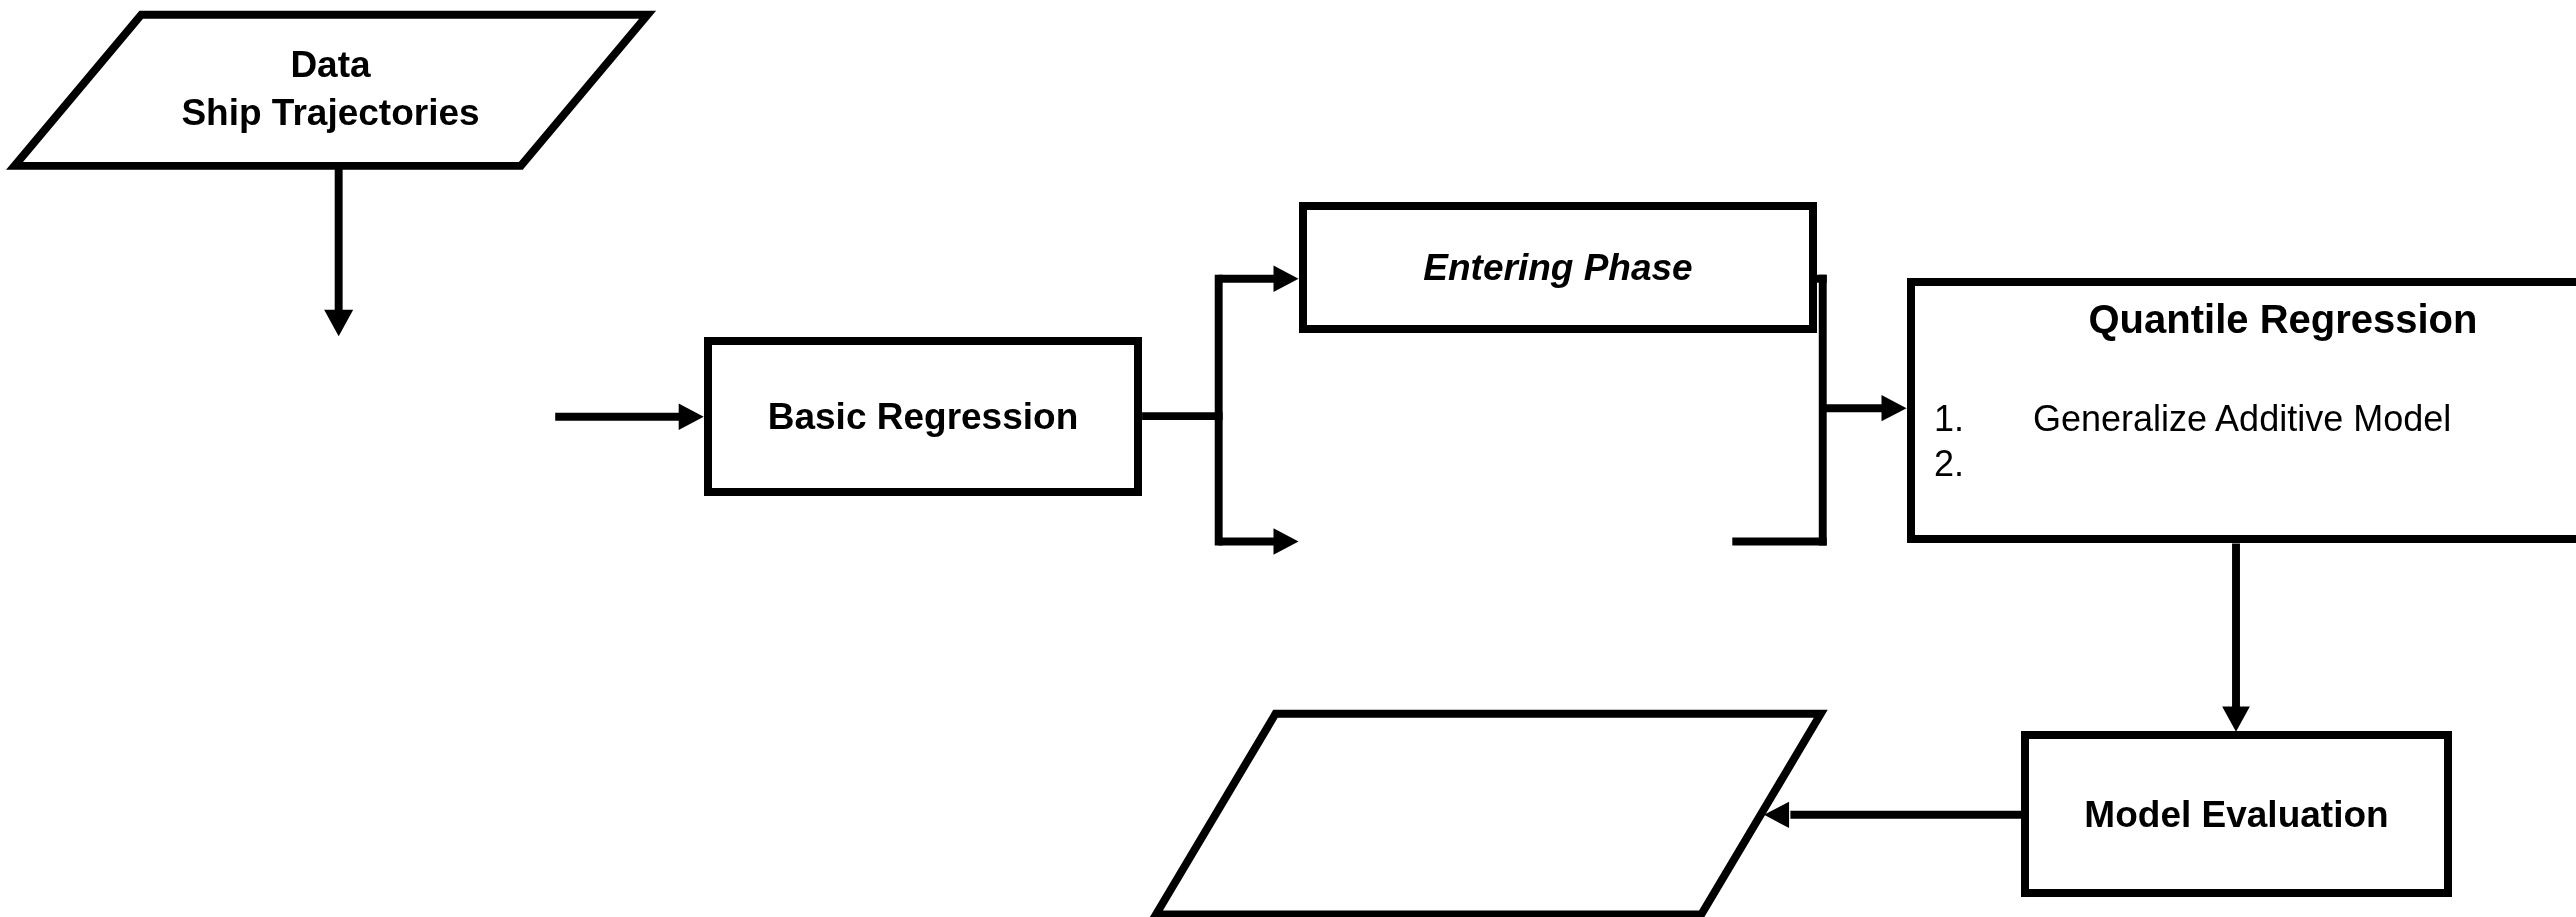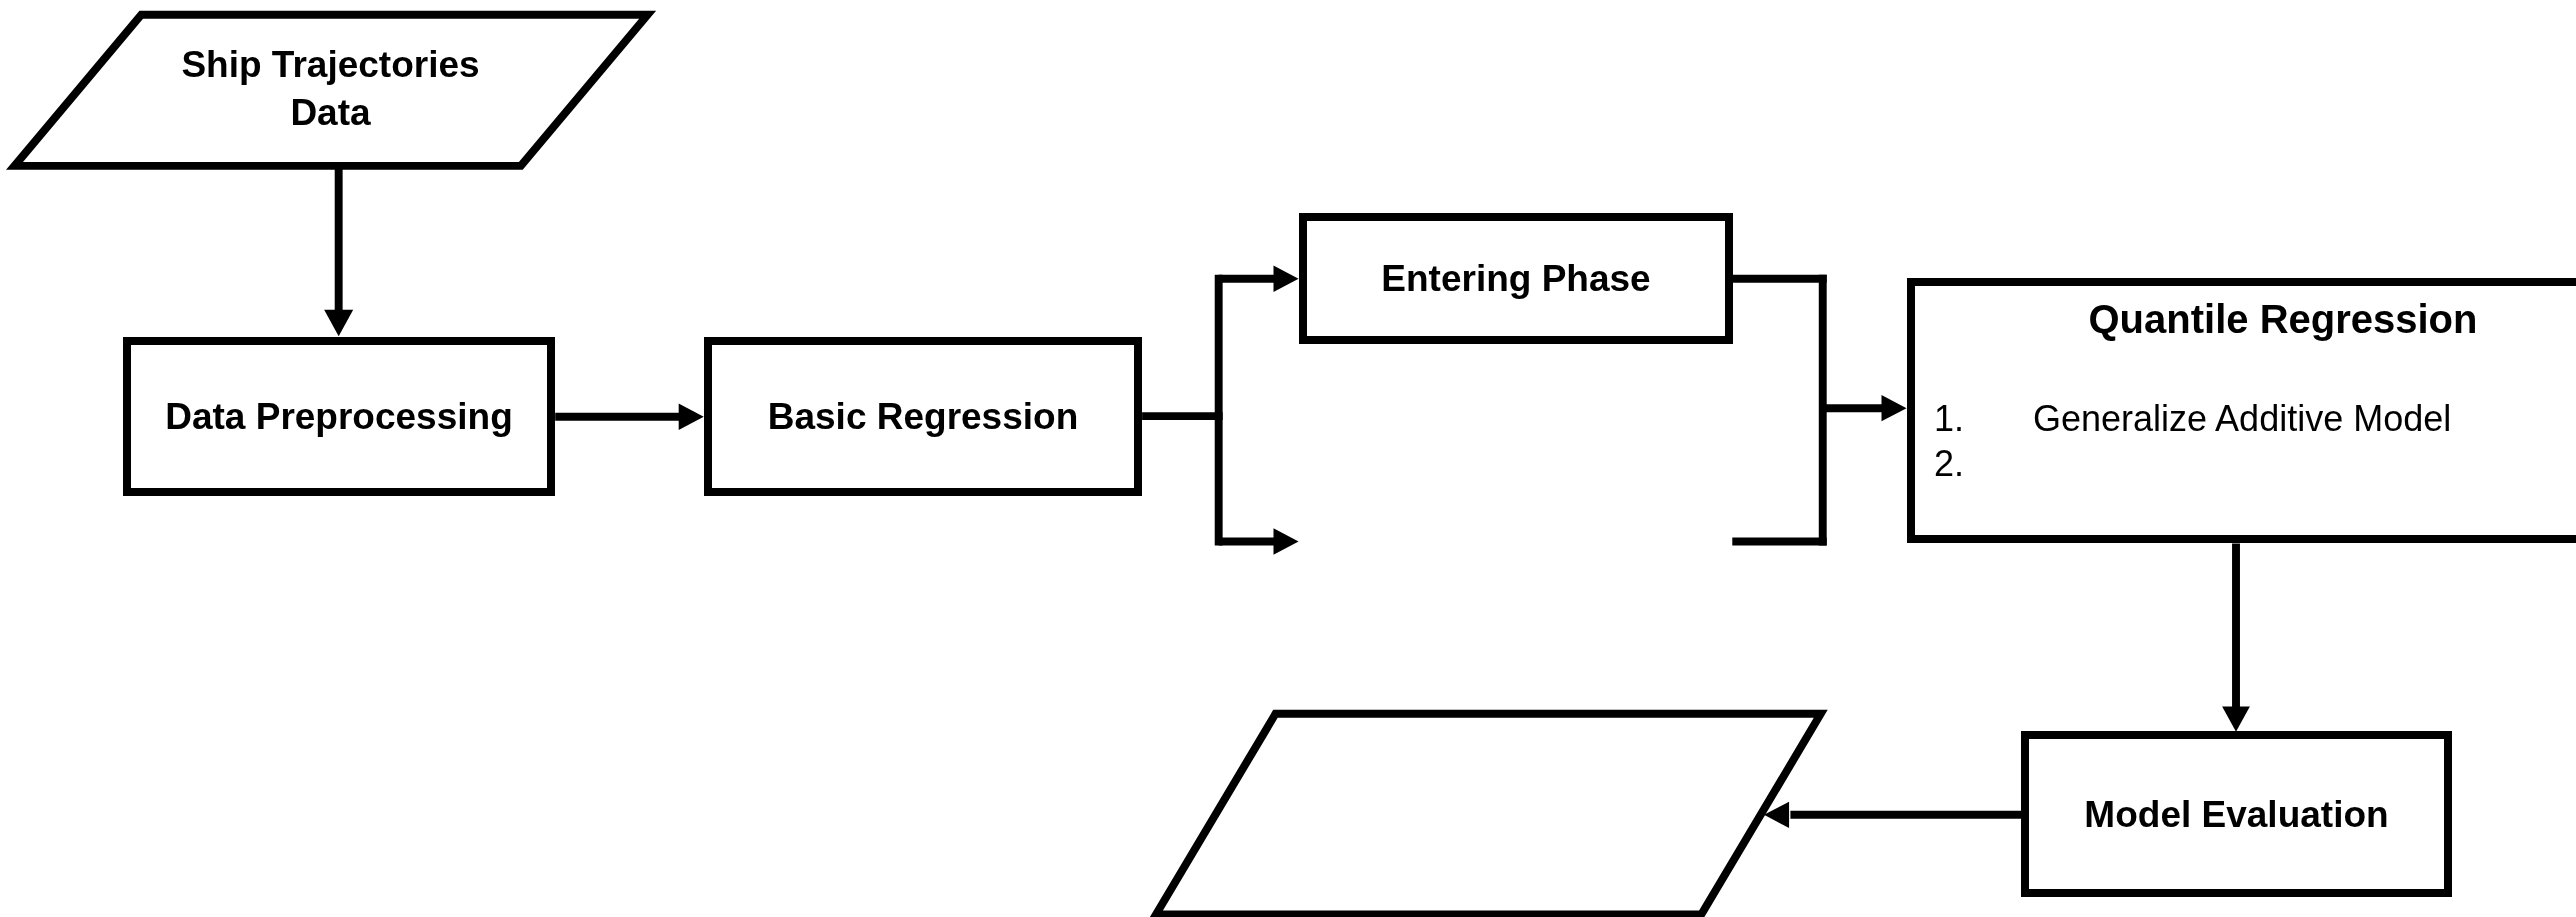--- a/index.html
+++ b/index.html
@@ -33,21 +33,21 @@
   }
   .node-label {
     font-size: 37px;
     font-weight: 700;
     line-height: 41px;
     white-space: nowrap;
   }
   
   .box-dp { left: 123px;  top: 337px;  width: 432px; height: 159px; }
   .box-bs { left: 704px; top: 337px;  width: 438px; height: 159px; }
-  .box-en { left: 1299px; top: 213px;  width: 434px; height: 131px; }
+  .box-en { left: 1299px; top: 202px;  width: 518px; height: 131px; font-style: italic; }
   .box-be { left: 1299px; top: 478px;  width: 434px; height: 127px; }
   .box-me { left: 2021px; top: 731px; width: 431px; height: 166px; text-align: center; }
   
   .box-qr {
     left: 1907px; top: 278px; width: 752px; height: 265px;
     display: block;
     padding-top: 11px;
     text-align: left;
   }
   .qr-title {
@@ -119,28 +119,25 @@
     <polygon points="2888,618 2850,598 2850,638" fill="#000000"></polygon>
 
     <line x1="3387" y1="823" x2="3387" y2="1071" stroke="#000000" stroke-width="12"></line>
     <polygon points="3387,1108 3366,1070 3408,1070" fill="#000000"></polygon>
 
     <line x1="3062" y1="1234" x2="2712" y2="1234" stroke="#000000" stroke-width="12"></line>
     <polygon points="2672,1234 2710,1214 2710,1254" fill="#000000"></polygon>
   </svg>
 
   <div class="para-label para-label-top">
+    <div>Data</div>
     <div>Ship Trajectories</div>
-    <div>Data</div>
   </div>
 
 
-  <div class="node box-dp">
-    <span class="node-label">Data Preprocessing</span>
-  </div>
 
   <div class="node box-bs">
     <span class="node-label">Basic Regression</span>
   </div>
 
   <div class="node box-en">
     <span class="node-label">Entering Phase</span>
   </div>
 
 

